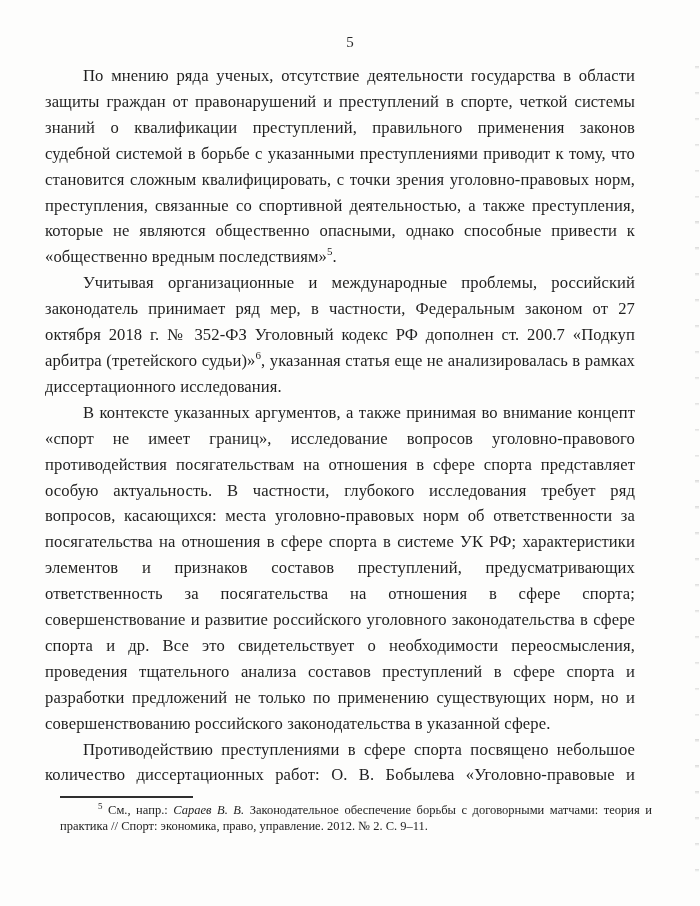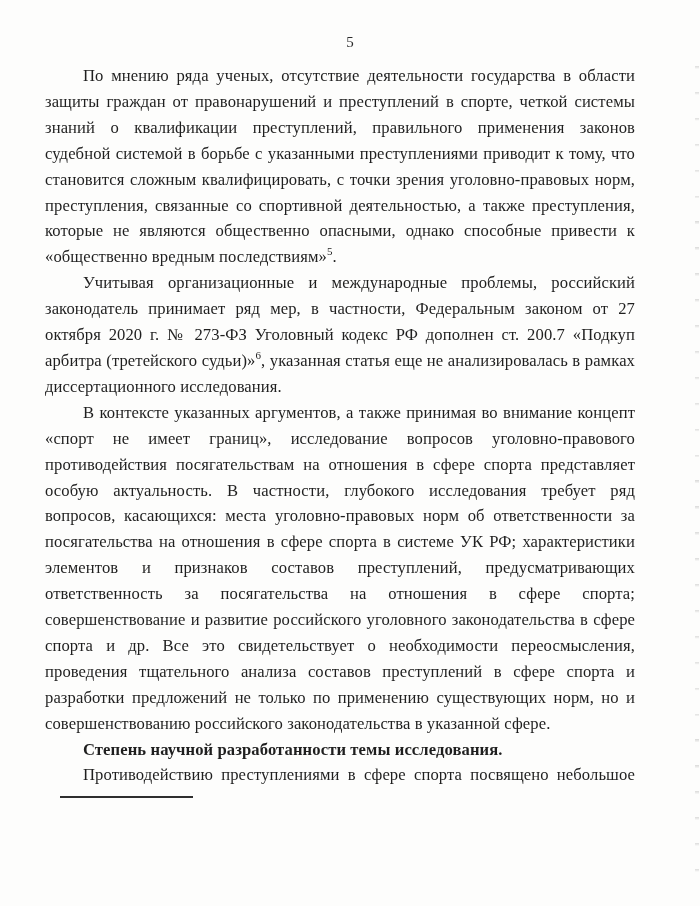--- a/index.html
+++ b/index.html
@@ -95,33 +95,33 @@
 <body>
 
 <div class="page">
 
   <div class="page-number">5</div>
 
   <div class="body-text">
 
     <p class="para"><span>По мнению ряда ученых, отсутствие деятельности государства в области защиты граждан от правонарушений и преступлений в спорте, четкой системы знаний о квалификации преступлений, правильного применения законов судебной системой в борьбе с указанными преступлениями приводит к тому, что становится сложным квалифицировать, с точки зрения уголовно-правовых норм, преступления, связанные со спортивной деятельностью, а также преступления, которые не являются общественно опасными, однако способные привести к «общественно вредным последствиям»</span><sup class="fn-ref">5</sup><span>.</span></p>
 
-    <p class="para"><span>Учитывая организационные и международные проблемы, российский законодатель принимает ряд мер, в частности, Федеральным законом от 27 октября 2020 г. № 273-ФЗ Уголовный кодекс РФ дополнен ст. 200.7 «Подкуп арбитра (третейского судьи)»</span><sup class="fn-ref">6</sup><span>, указанная статья еще не анализировалась в рамках диссертационного исследования.</span></p>
+    <p class="para"><span>Учитывая организационные и международные проблемы, российский законодатель принимает ряд мер, в частности, Федеральным законом от 27 октября 2018 г. № 352-ФЗ Уголовный кодекс РФ дополнен ст. 200.7 «Подкуп арбитра (третейского судьи)»</span><sup class="fn-ref">6</sup><span>, указанная статья еще не анализировалась в рамках диссертационного исследования.</span></p>
 
     <p class="para">В контексте указанных аргументов, а также принимая во внимание концепт «спорт не имеет границ», исследование вопросов уголовно-правового противодействия посягательствам на отношения в сфере спорта представляет особую актуальность. В частности, глубокого исследования требует ряд вопросов, касающихся: места уголовно-правовых норм об ответственности за посягательства на отношения в сфере спорта в системе УК РФ; характеристики элементов и признаков составов преступлений, предусматривающих ответственность за посягательства на отношения в сфере спорта; совершенствование и развитие российского уголовного законодательства в сфере спорта и др. Все это свидетельствует о необходимости переосмысления, проведения тщательного анализа составов преступлений в сфере спорта и разработки предложений не только по применению существующих норм, но и совершенствованию российского законодательства в указанной сфере.</p>
 
-    <p class="para heading">Степень научной разработанности темы исследования.</p>
 
     <p class="para">Противодействию преступлениями в сфере спорта посвящено небольшое количество диссертационных работ: О. В. Бобылева «Уголовно-правовые и кримино-</p>
 
   </div>
 
   <div class="footnotes">
 
     <div class="fn-rule"></div>
 
+    <p class="fn"><sup>5</sup><span> См., напр.: </span><span class="author">Сараев В. В.</span><span> Законодательное обеспечение борьбы с договорными матчами: теория и практика // Спорт: экономика, право, управление. 2012. № 2. С. 9–11.</span></p>
 
 
   </div>
 
   <div class="edge-artifacts"></div>
 
 </div>
 
 </body></html>

